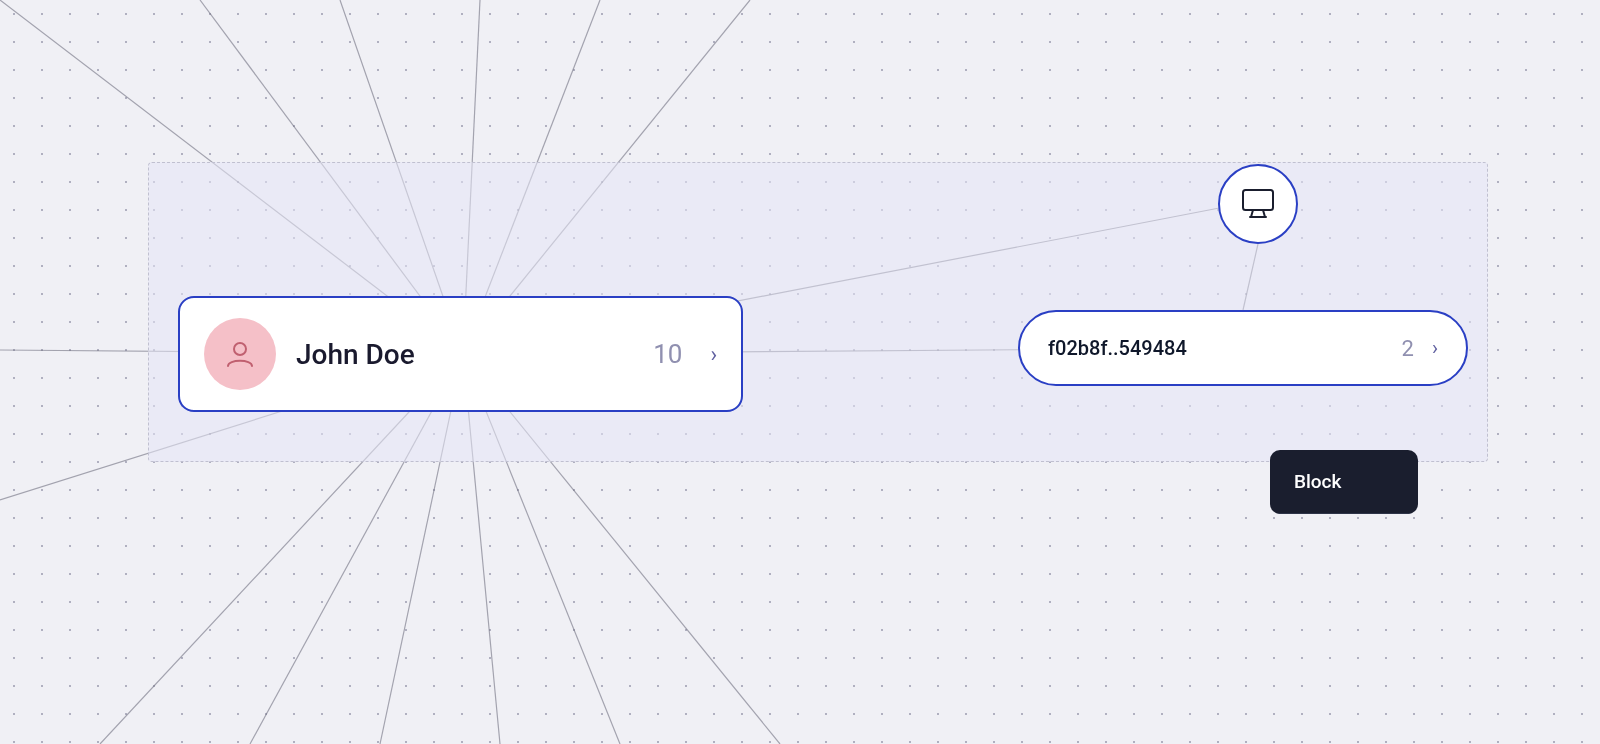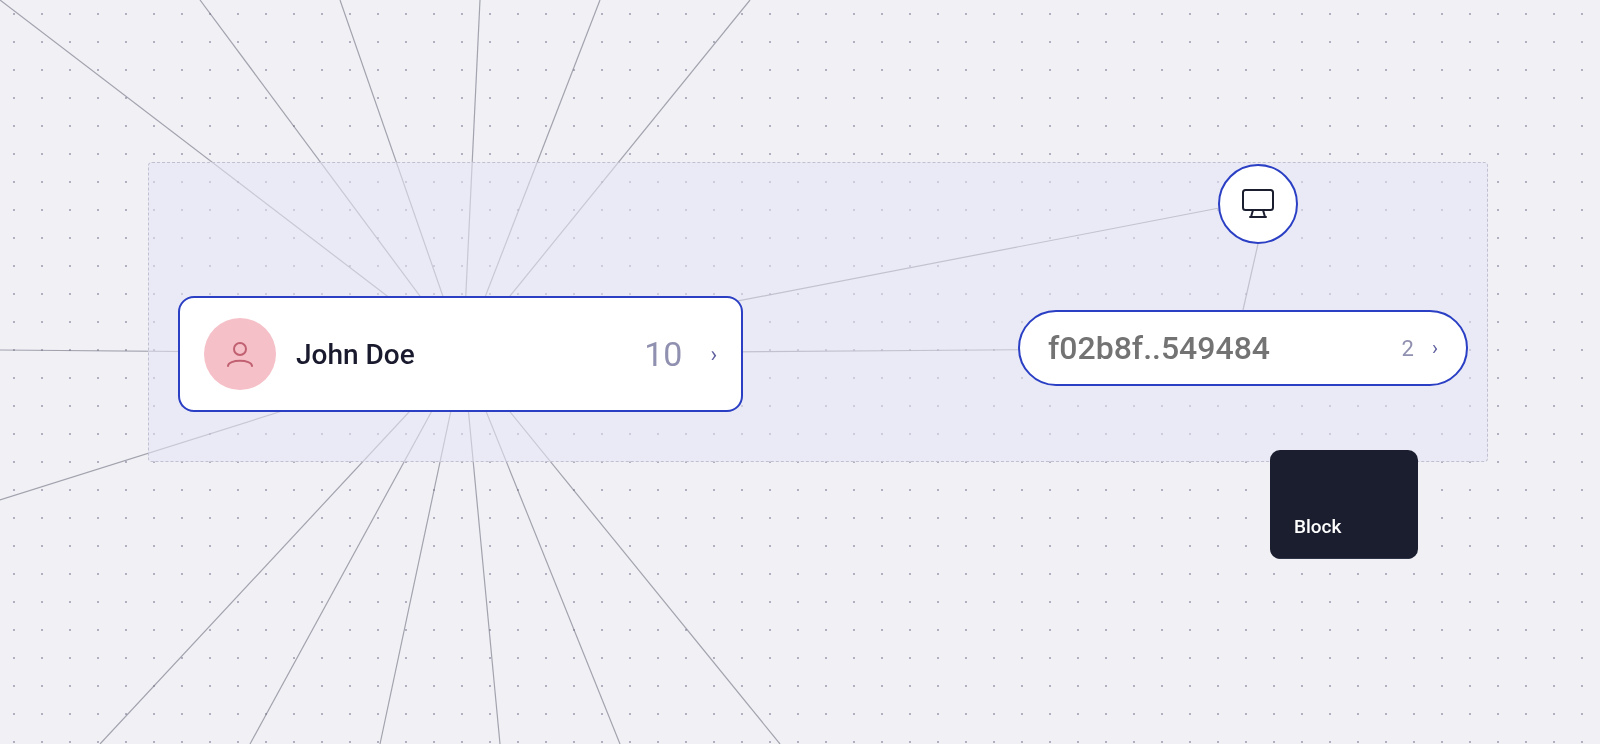--- a/index.html
+++ b/index.html
@@ -77,21 +77,21 @@
     }
 
     .user-name {
       font-size: 28px;
       font-weight: 500;
       color: #1a1a2e;
       flex: 1;
     }
 
     .user-count {
-      font-size: 34px;
+      font-size: 26px;
       color: #9090b0;
       margin-right: 8px;
     }
 
     .user-chevron {
       font-size: 22px;
       color: #6060a0;
     }
 
     
@@ -126,23 +126,23 @@
       border: 2.5px solid #2a3fc4;
       border-radius: 40px;
       display: flex;
       align-items: center;
       padding: 0 28px;
       gap: 12px;
       z-index: 10;
     }
 
     .hash-text {
-      font-size: 32px;
+      font-size: 20px;
       font-weight: 500;
-      color: #737373;
+      color: #0f172a;
       flex: 1;
     }
 
     .hash-count {
       font-size: 22px;
       color: #9090b0;
       margin-right: 6px;
     }
 
     .hash-chevron {
@@ -161,21 +161,20 @@
       z-index: 20;
       overflow: hidden;
     }
 
     .context-menu-item {
       padding: 20px 24px;
       font-size: 19px;
       font-weight: 500;
       color: #ffffff;
       cursor: pointer;
-      margin-top: 45px;
     }
 
     .context-menu-divider {
       height: 1px;
       background-color: #2e3448;
     }
   </style>
 </head>
 <body>
 

